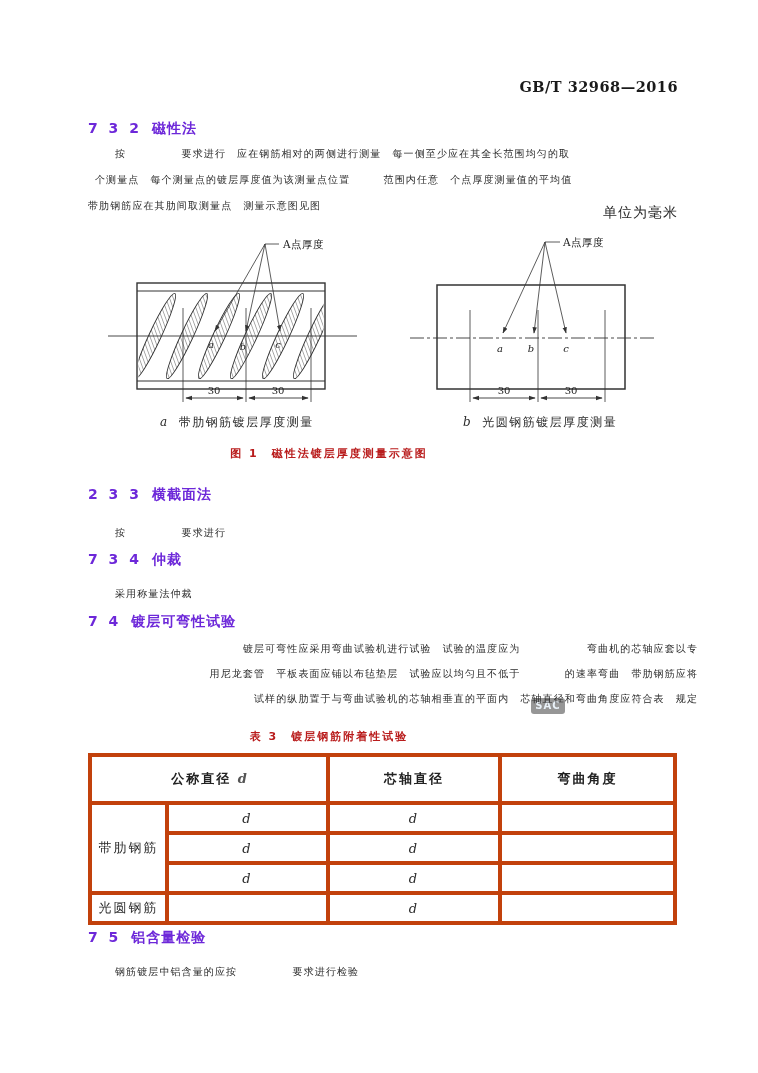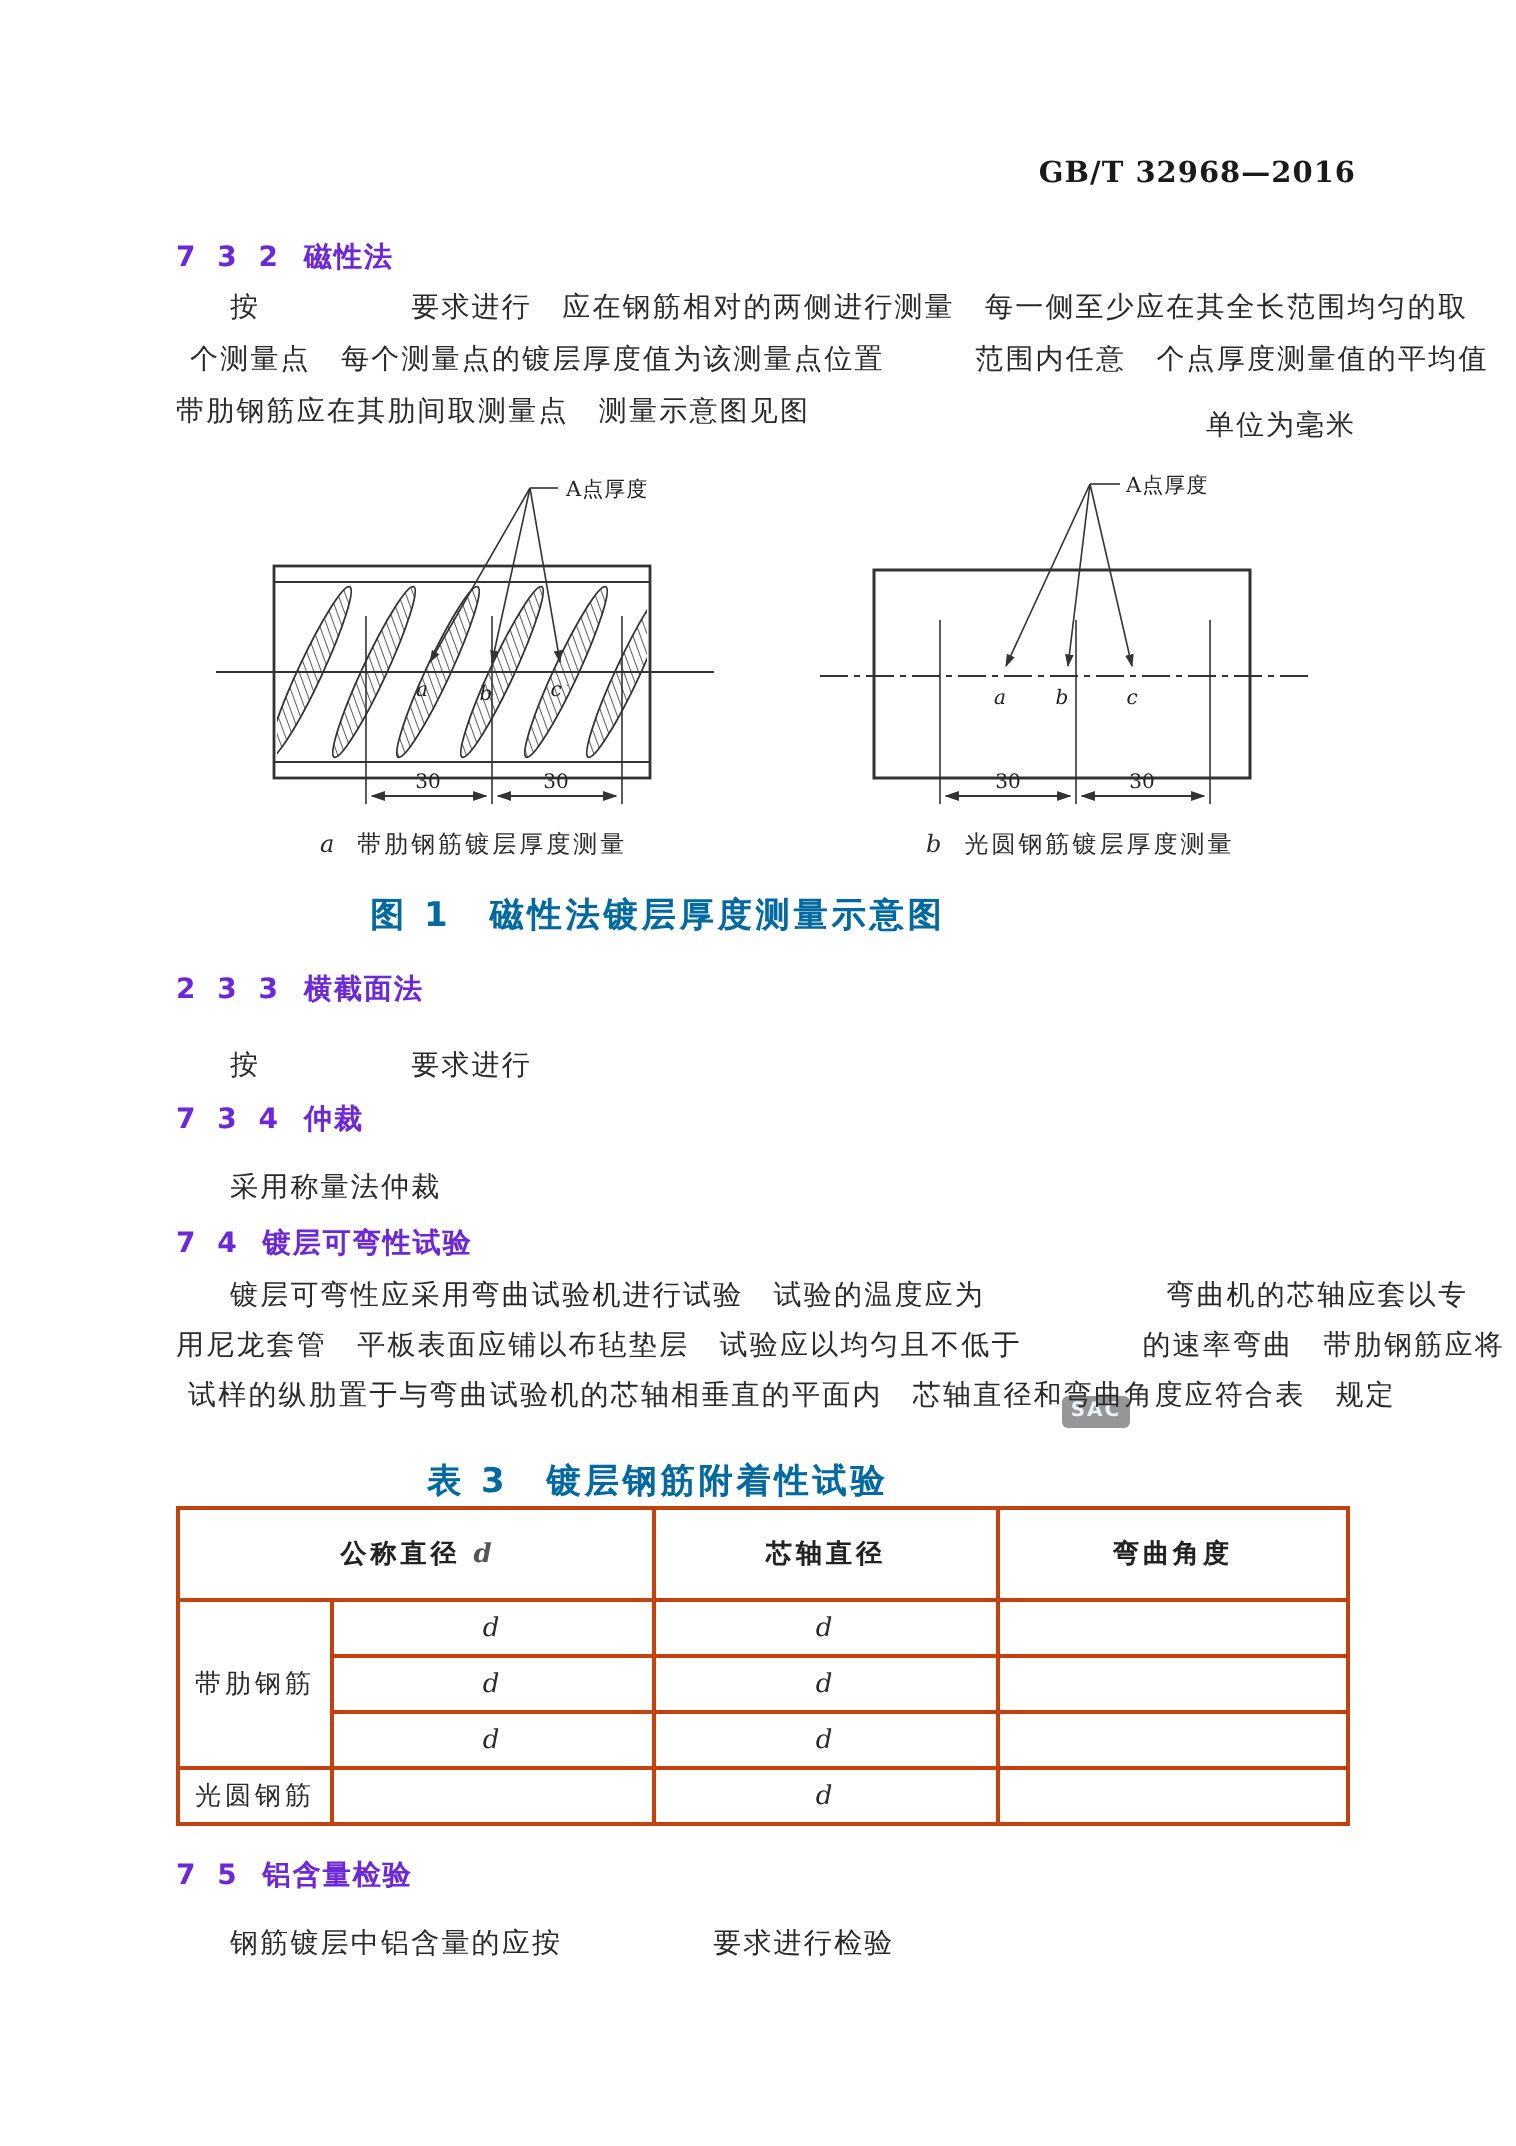--- a/index.html
+++ b/index.html
@@ -4,34 +4,34 @@
 <style>
   html,body{margin:0;padding:0;background:#e8e8e8;}
   #page{
     position:relative;width:758px;height:1073px;background:#ffffff;
     margin:0 auto;overflow:hidden;
     font-family:"DejaVu Serif",serif;color:#262626;
   }
   .abs{position:absolute;}
   .hd{font-family:"DejaVu Sans",sans-serif;font-weight:bold;font-size:14px;letter-spacing:1px;color:#6d28d9;white-space:pre;text-align:right;}
   .hd .num{letter-spacing:3px;margin-right:10px;}
-  .pline{font-size:14px;letter-spacing:1.1px;white-space:pre;color:#2a2a2a;line-height:26px;}
+  .pline{font-size:10px;letter-spacing:1.1px;white-space:pre;color:#2a2a2a;line-height:26px;}
   .ind2{padding-left:27px;}
   .ind05{padding-left:7px;}
   .para74 .pline{line-height:25px;}
   .std-number{font-family:"DejaVu Serif",serif;font-weight:bold;font-size:14.5px;letter-spacing:0.5px;color:#1a1a1a;}
   .unit-note{font-size:14px;letter-spacing:1px;color:#2a2a2a;}
   .fig-caption{font-size:12px;letter-spacing:1.5px;color:#2a2a2a;white-space:pre;}
   .fig-caption .letter{font-family:"DejaVu Serif",serif;font-style:italic;margin-right:10px;}
-  .center-line{left:0;width:658px;text-align:center;font-family:"DejaVu Sans",sans-serif;font-weight:bold;font-size:17px;letter-spacing:2px;color:#0369a1;}
+  .center-line{left:0;width:658px;text-align:center;font-family:"DejaVu Sans",sans-serif;font-weight:bold;font-size:11px;letter-spacing:2px;color:#b91c1c;}
   svg.fig{position:absolute;overflow:visible;}
   svg.fig text{font-family:"DejaVu Serif",serif;fill:#222;}
   
   table.t3{border-collapse:collapse;table-layout:fixed;width:585px;}
-  table.t3 th,table.t3 td{border:2px solid #c2410c;padding:0;text-align:center;vertical-align:middle;overflow:hidden;}
+  table.t3 th,table.t3 td{border:4px solid #c2410c;padding:0;text-align:center;vertical-align:middle;overflow:hidden;}
   table.t3 th{font-family:"DejaVu Sans",sans-serif;font-weight:bold;font-size:13px;letter-spacing:2px;color:#222;height:44px;}
   table.t3 td{font-size:13px;letter-spacing:2px;height:26px;color:#2a2a2a;}
   .dsym{font-family:"DejaVu Serif",serif;font-style:italic;color:#555;letter-spacing:0;}
   .watermark{
     width:34px;height:16px;border-radius:3px;background:#737373;opacity:0.75;
     color:#e3eef8;font-family:"DejaVu Sans",sans-serif;font-weight:bold;
     font-size:10px;line-height:16px;text-align:center;letter-spacing:1px;z-index:0;
   }
   .ztxt{z-index:1;text-align:right;}
 </style>

